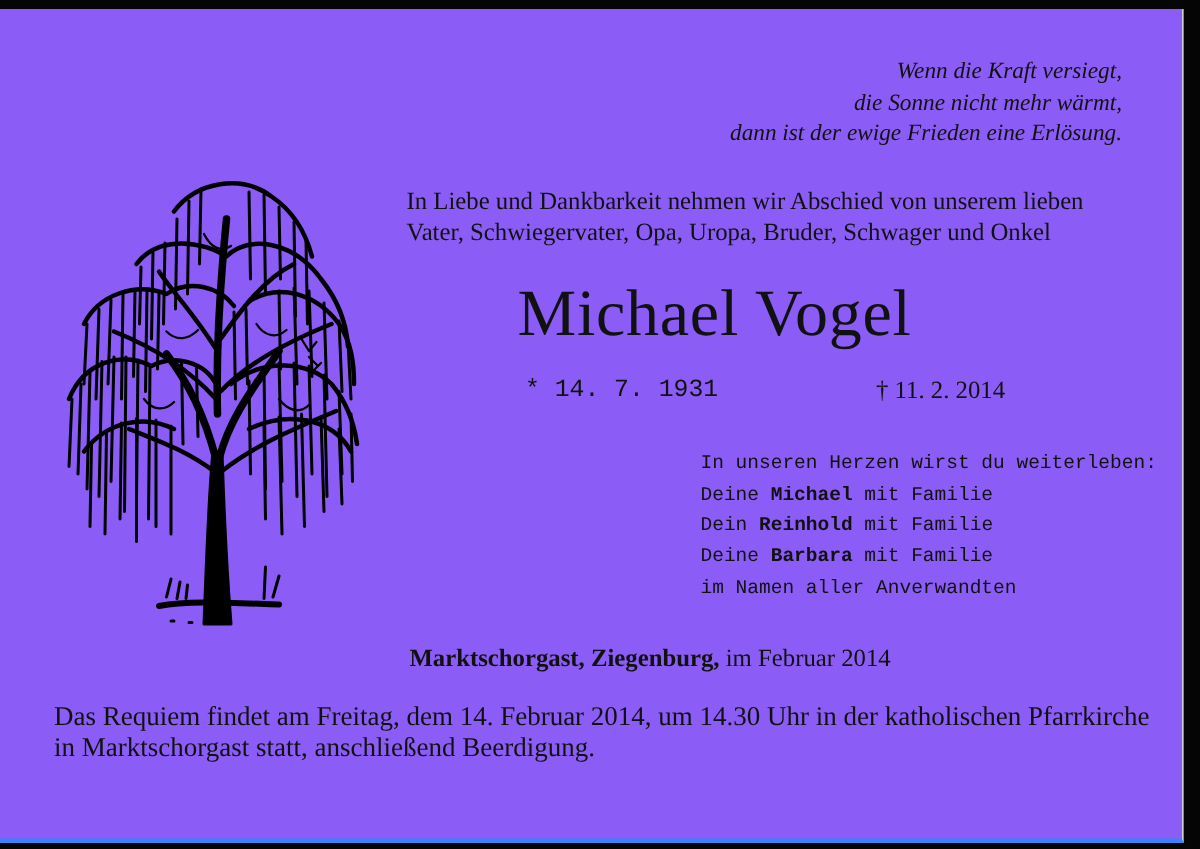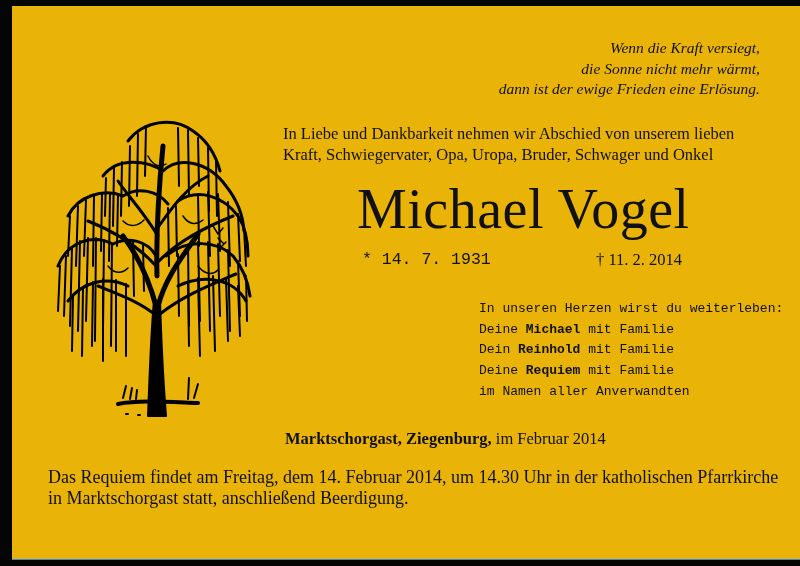--- a/index.html
+++ b/index.html
@@ -3,37 +3,37 @@
 <meta charset="utf-8">
 <style>
   html, body { margin: 0; padding: 0; }
   body {
     width: 800px; height: 566px; background: #050505;
     position: relative; overflow: hidden;
     font-family: "DejaVu Serif", "Liberation Serif", serif;
     color: #111;
   }
   .page {
-    position: absolute; left: 12px; top: 6px; width: 788px; height: 553px;
-    background: #eab308; border-right: 1px solid #cfcfcf; border-bottom: 1px solid #3b82f6;
+    position: absolute; left: 0; top: 6px; width: 788px; height: 553px;
+    background: #8b5cf6; border-right: 1px solid #cfcfcf; border-bottom: 3px solid #3b82f6;
   }
   .poem {
     position: absolute; right: 40px; top: 32px; text-align: right;
     font-style: italic; font-size: 15.5px; line-height: 20.5px;
     font-family: "Liberation Serif", serif;
   }
   .poem div { white-space: nowrap; }
   .intro {
     position: absolute; left: 271px; top: 117px;
     font-size: 16.5px; line-height: 21px; font-family: "Liberation Serif", serif;
   }
   .intro div { white-space: nowrap; }
   .name {
     position: absolute; left: 345px; top: 168px;
-    font-size: 56px; line-height: 70px; letter-spacing: 0.5px;
+    font-size: 44px; line-height: 70px; letter-spacing: 0.5px;
     font-family: "Liberation Serif", serif; white-space: nowrap;
   }
   .birth {
     position: absolute; left: 350px; top: 244px; font-size: 16.5px;
     font-family: Liberation Mono, monospace; white-space: nowrap;
   }
   .death {
     position: absolute; left: 584px; top: 244px; font-size: 16.5px;
     font-family: "Liberation Serif", serif; white-space: nowrap;
   }
@@ -67,21 +67,21 @@
 <div class="page">
 
   <div class="poem">
     <div>Wenn die Kraft versiegt,</div>
     <div>die Sonne nicht mehr wärmt,</div>
     <div>dann ist der ewige Frieden eine Erlösung.</div>
   </div>
 
   <div class="intro">
     <div>In Liebe und Dankbarkeit nehmen wir Abschied von unserem lieben</div>
-    <div>Kraft, Schwiegervater, Opa, Uropa, Bruder, Schwager und Onkel</div>
+    <div>Vater, Schwiegervater, Opa, Uropa, Bruder, Schwager und Onkel</div>
   </div>
 
   <div class="name">Michael Vogel</div>
   <div class="birth">* 14. 7. 1931</div>
   <div class="death">† 11. 2. 2014</div>
 
   <div class="tree">
     <svg width="210" height="305" viewBox="0 0 210 305" fill="none" stroke="#000" stroke-linecap="round" stroke-linejoin="round">
 
       <path d="M100 300 C102 250 103 215 106 185 L112 185 C113 215 114 250 118 300 Z" fill="#000" stroke-width="2"></path>
@@ -125,21 +125,21 @@
         <path d="M100 40 C105 50 112 52 118 48 M75 105 C82 112 90 110 96 104 M135 100 C140 108 148 110 155 104 M60 150 C66 158 74 158 80 152 M150 150 C156 158 164 160 170 154"></path>
         <path d="M165 110 L170 118 L175 112 M170 122 L176 128 M172 132 L178 126"></path>
       </g>
     </svg>
   </div>
 
   <div class="family">
     <div>In unseren Herzen wirst du weiterleben:</div>
     <div><span>Deine </span><b>Michael</b><span> mit Familie</span></div>
     <div><span>Dein </span><b>Reinhold</b><span> mit Familie</span></div>
-    <div><span>Deine </span><b>Requiem</b><span> mit Familie</span></div>
+    <div><span>Deine </span><b>Barbara</b><span> mit Familie</span></div>
     <div>im Namen aller Anverwandten</div>
   </div>
 
   <div class="place"><b>Marktschorgast, Ziegenburg,</b><span> im Februar 2014</span></div>
 
   <div class="requiem">
     <div>Das Requiem findet am Freitag, dem 14. Februar 2014, um 14.30 Uhr in der katholischen Pfarrkirche</div>
     <div>in Marktschorgast statt, anschließend Beerdigung.</div>
   </div>
 

